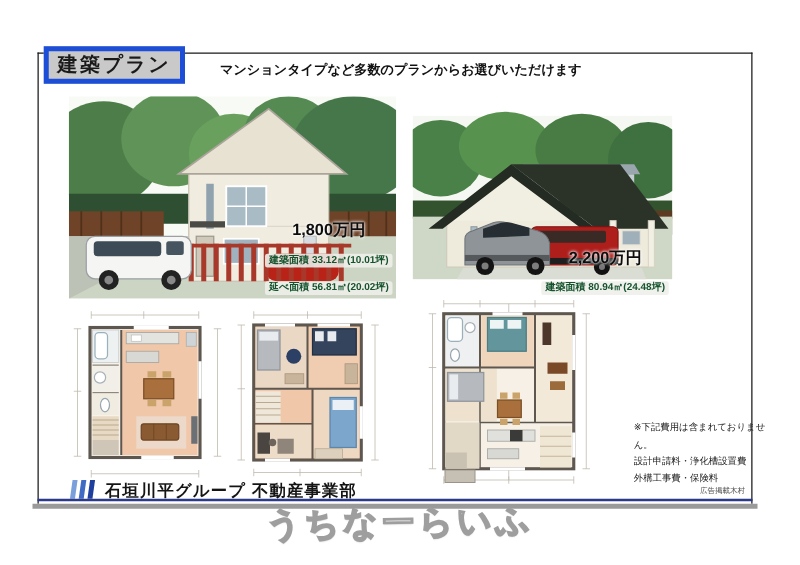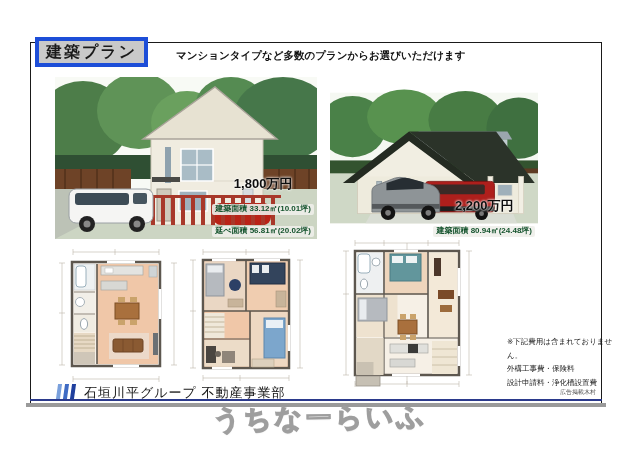--- a/index.html
+++ b/index.html
@@ -43,21 +43,21 @@
     color:#222; line-height:13.5px; }
   .ad-note { position:absolute; left:500px; top:388px; width:96px; text-align:right;
     font-size:6px; color:#555; }
 
   
   .logo-bars { position:absolute; left:57px; top:384px; display:flex; gap:3px; transform:skewX(-8deg); }
   .logo-bars i { display:block; width:4px; height:15px; }
   .logo-bars i:nth-child(1){ background:#7aa0dc; }
   .logo-bars i:nth-child(2){ background:#3f6bc4; }
   .logo-bars i:nth-child(3){ background:#1f3f9e; }
-  .company { position:absolute; left:84px; top:384px; font-size:13px; font-weight:normal; color:#141414; letter-spacing:1px; }
+  .company { position:absolute; left:84px; top:384px; font-size:13px; font-weight:bold; color:#141414; letter-spacing:1px; }
 
   .watermark { position:absolute; left:0; top:400px; width:100%; text-align:center;
     font-size:27px; font-weight:900; letter-spacing:3px; color:#fff;
     -webkit-text-stroke:1.4px #9e9e9e; text-shadow:0 1px 1px rgba(120,120,120,0.35);
     z-index:6; transform:rotate(-1deg); }
 </style>
 </head>
 <body>
 
 <div class="page">
@@ -363,22 +363,22 @@
         <line x1="52" y1="13" x2="76" y2="13"></line>
         <line x1="117" y1="30" x2="117" y2="58"></line>
         <line x1="117" y1="108" x2="117" y2="128"></line>
         <line x1="50" y1="137" x2="78" y2="137"></line>
       </g>
     </svg>
   </div>
 
   <div class="notes">
     <div>※下記費用は含まれておりません。</div>
+    <div>設計申請料・浄化槽設置費</div>
     <div>外構工事費・保険料</div>
-    <div>設計申請料・浄化槽設置費</div>
   </div>
   <div class="ad-note">広告掲載木村</div>
 
   <div class="logo-bars">
       <i></i>
       <i></i>
       <i></i>
     </div>
   <div class="company">石垣川平グループ 不動産事業部</div>
   <div class="rule-navy"></div>

